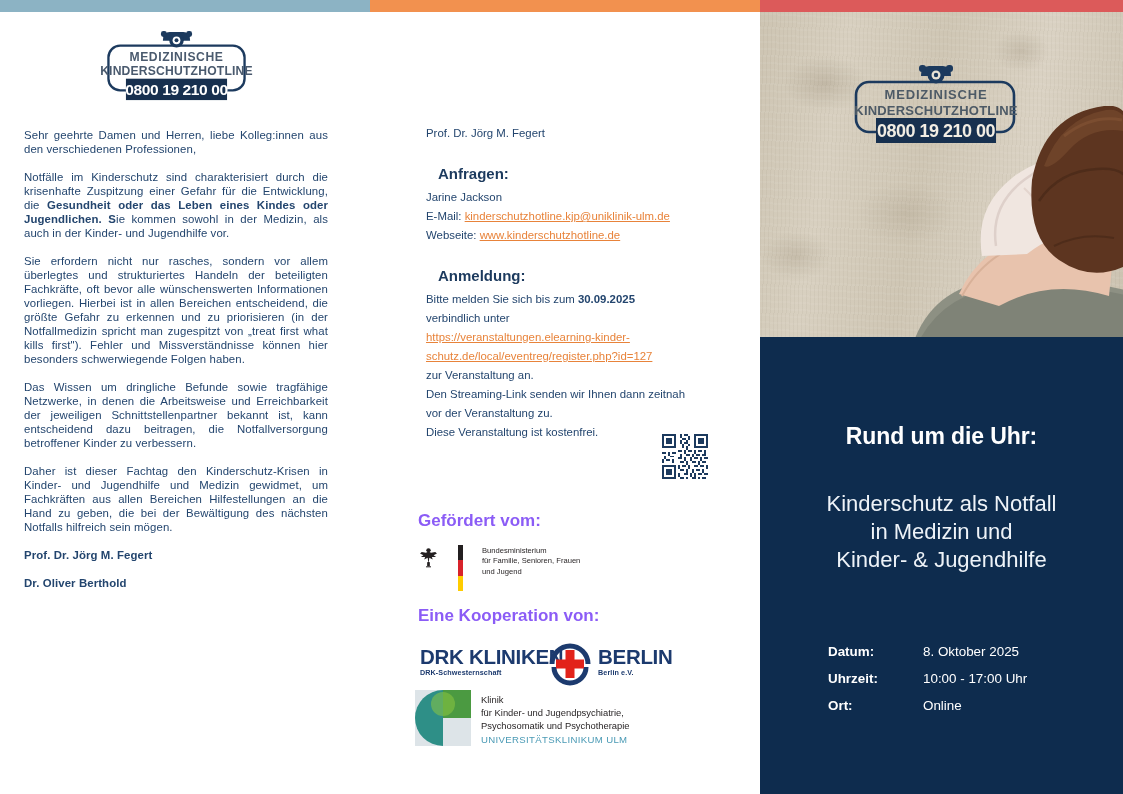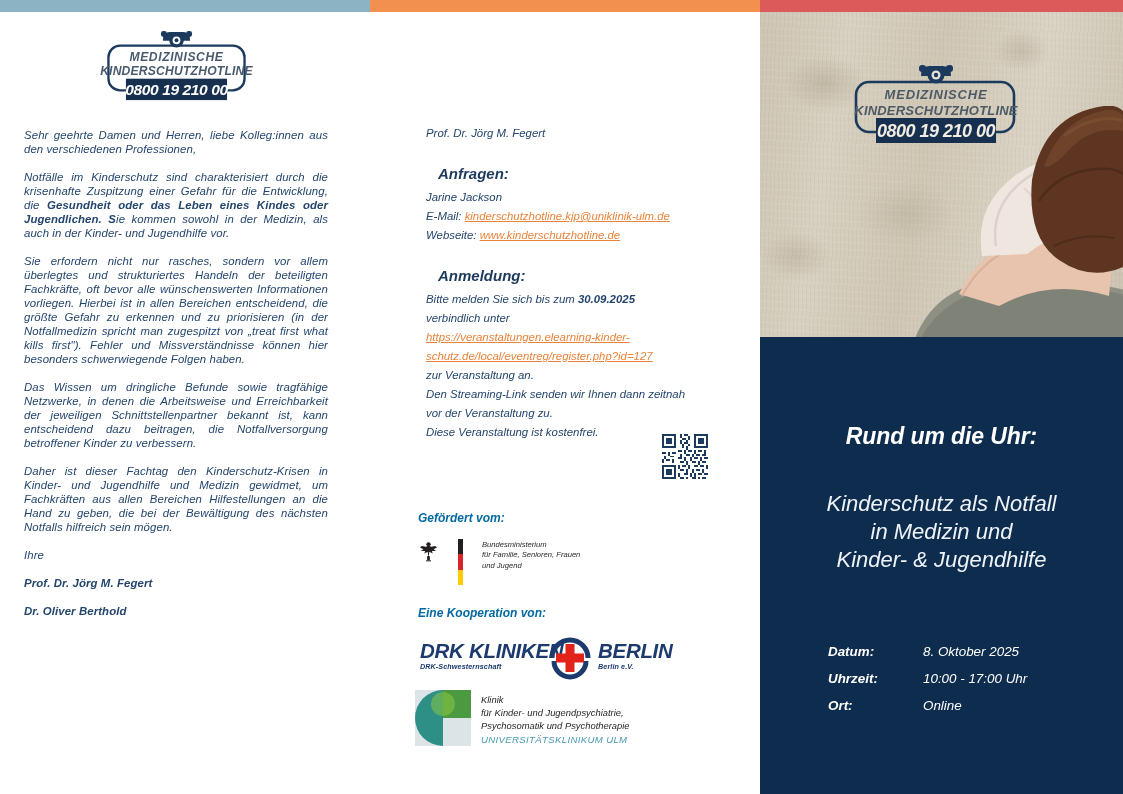--- a/index.html
+++ b/index.html
@@ -13,21 +13,20 @@
     font-family: "Liberation Sans", sans-serif;
     color: #1c3a5e;
     overflow: hidden;
     position: relative;
   }
   .page {
     position: relative;
     width: 1123px;
     height: 676px;
     background: #ffffff;
-    font-style: italic;
   }
 
   
   .topbar {
     position: absolute;
     top: 0;
     height: 12px;
   }
   .topbar.blue  { left: 0px;   width: 370px; background: #8cb3c4; }
   .topbar.orange{ left: 370px; width: 390px; background: #f2914f; }
@@ -99,23 +98,23 @@
     left: 660px;
     top: 432px;
     width: 50px;
     height: 49px;
   }
 
   
   .blk-sponsor { position: absolute; left: 418px; top: 511px; width: 300px; }
   .blk-coop    { position: absolute; left: 418px; top: 606px; width: 300px; }
   .sponsor-head {
-    font-size: 12px;
+    font-size: 17px;
     font-weight: bold;
-    color: #0369a1;
+    color: #8b5cf6;
     margin: 0 0 14px 0;
   }
 
   
   .bmfsfj { display: flex; align-items: flex-start; gap: 19px; }
   .bmfsfj-eagle { width: 21px; height: 22px; flex: none; margin-top: 1px;}
   .bmfsfj-flag { width: 5px; height: 46px; flex: none; }
   .bmfsfj-flag i { display: block; height: 15.33px; }
   .bmfsfj-flag .b { background: #231f20; }
   .bmfsfj-flag .r { background: #d8232a; }
@@ -240,21 +239,20 @@
         <text x="90" y="68.5" text-anchor="middle" font-family="Liberation Sans, sans-serif" font-size="16" font-weight="bold" fill="#ffffff" letter-spacing="-0.4">0800 19 210 00</text>
       </svg>
     </div>
 
     <div class="body-text">
       <p>Sehr geehrte Damen und Herren, liebe Kolleg:innen aus den verschiedenen Professionen,</p>
       <p><span>Notfälle im Kinderschutz sind charakterisiert durch die krisenhafte Zuspitzung einer Gefahr für die Entwicklung, die </span><b>Gesundheit oder das Leben eines Kindes oder Jugendlichen. S</b><span>ie kommen sowohl in der Medizin, als auch in der Kinder- und Jugendhilfe vor.</span></p>
       <p>Sie erfordern nicht nur rasches, sondern vor allem überlegtes und strukturiertes Handeln der beteiligten Fachkräfte, oft bevor alle wünschenswerten Informationen vorliegen. Hierbei ist in allen Bereichen entscheidend, die größte Gefahr zu erkennen und zu priorisieren (in der Notfallmedizin spricht man zugespitzt von „treat first what kills first"). Fehler und Missverständnisse können hier besonders schwerwiegende Folgen haben.</p>
       <p>Das Wissen um dringliche Befunde sowie tragfähige Netzwerke, in denen die Arbeitsweise und Erreichbarkeit der jeweiligen Schnittstellenpartner bekannt ist, kann entscheidend dazu beitragen, die Notfallversorgung betroffener Kinder zu verbessern.</p>
       <p>Daher ist dieser Fachtag den Kinderschutz-Krisen in Kinder- und Jugendhilfe und Medizin gewidmet, um Fachkräften aus allen Bereichen Hilfestellungen an die Hand zu geben, die bei der Bewältigung des nächsten Notfalls hilfreich sein mögen.</p>
-      <p class="sig-line">Ihre</p>
       <p class="sig-bold">Prof. Dr. Jörg M. Fegert</p>
       <p class="sig-bold">Dr. Oliver Berthold</p>
     </div>
   </div>
 
   <div class="col-mid">
     <p class="mid-text">Prof. Dr. Jörg M. Fegert</p>
 
     <div class="blk-anfragen">
       <h4 class="h-sub indent">Anfragen:</h4>

